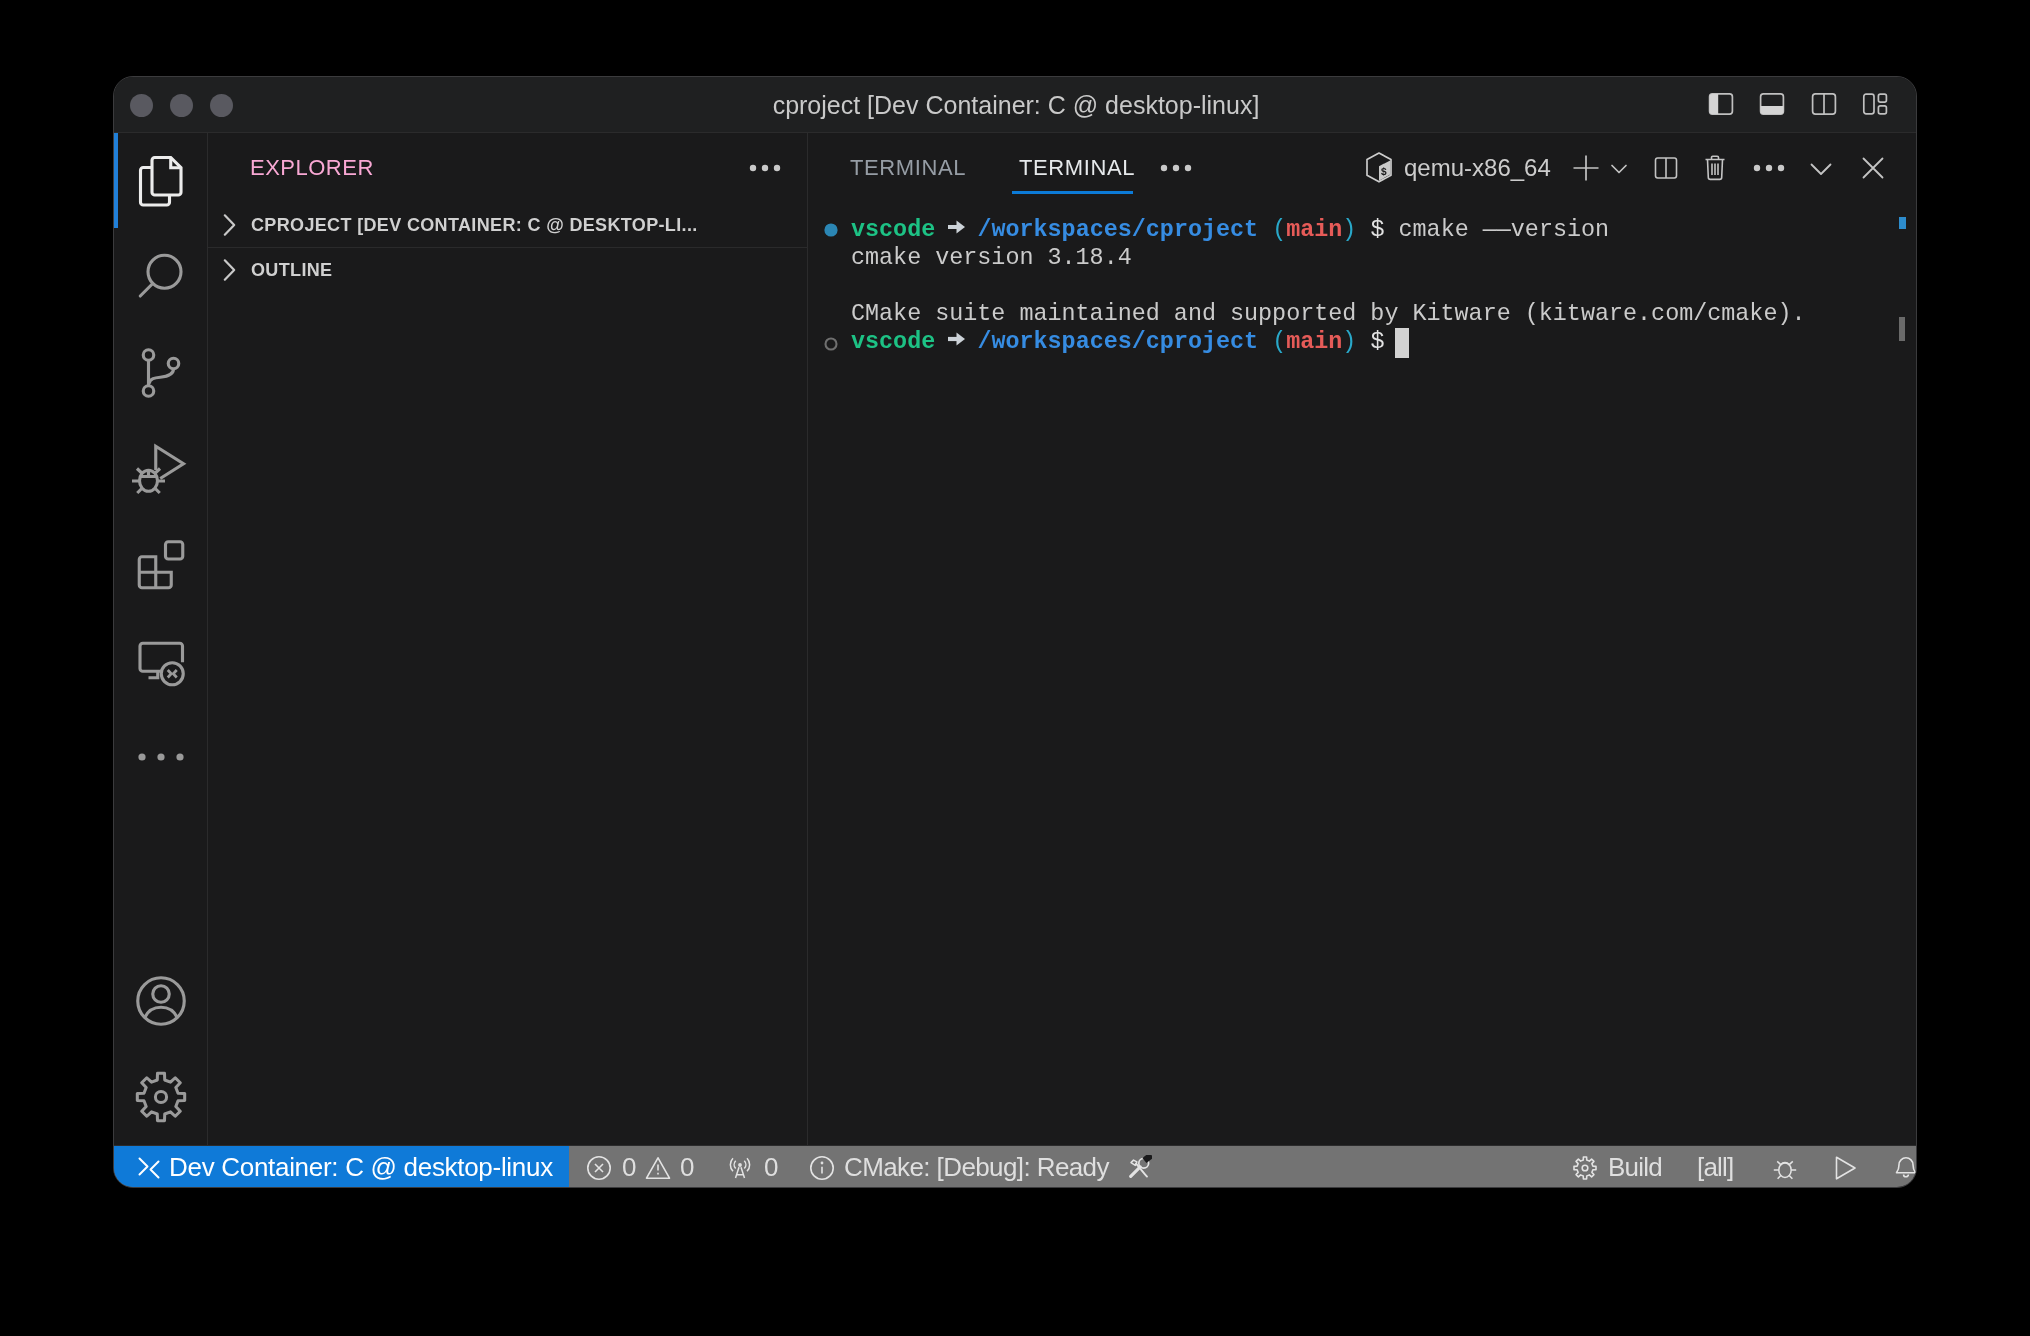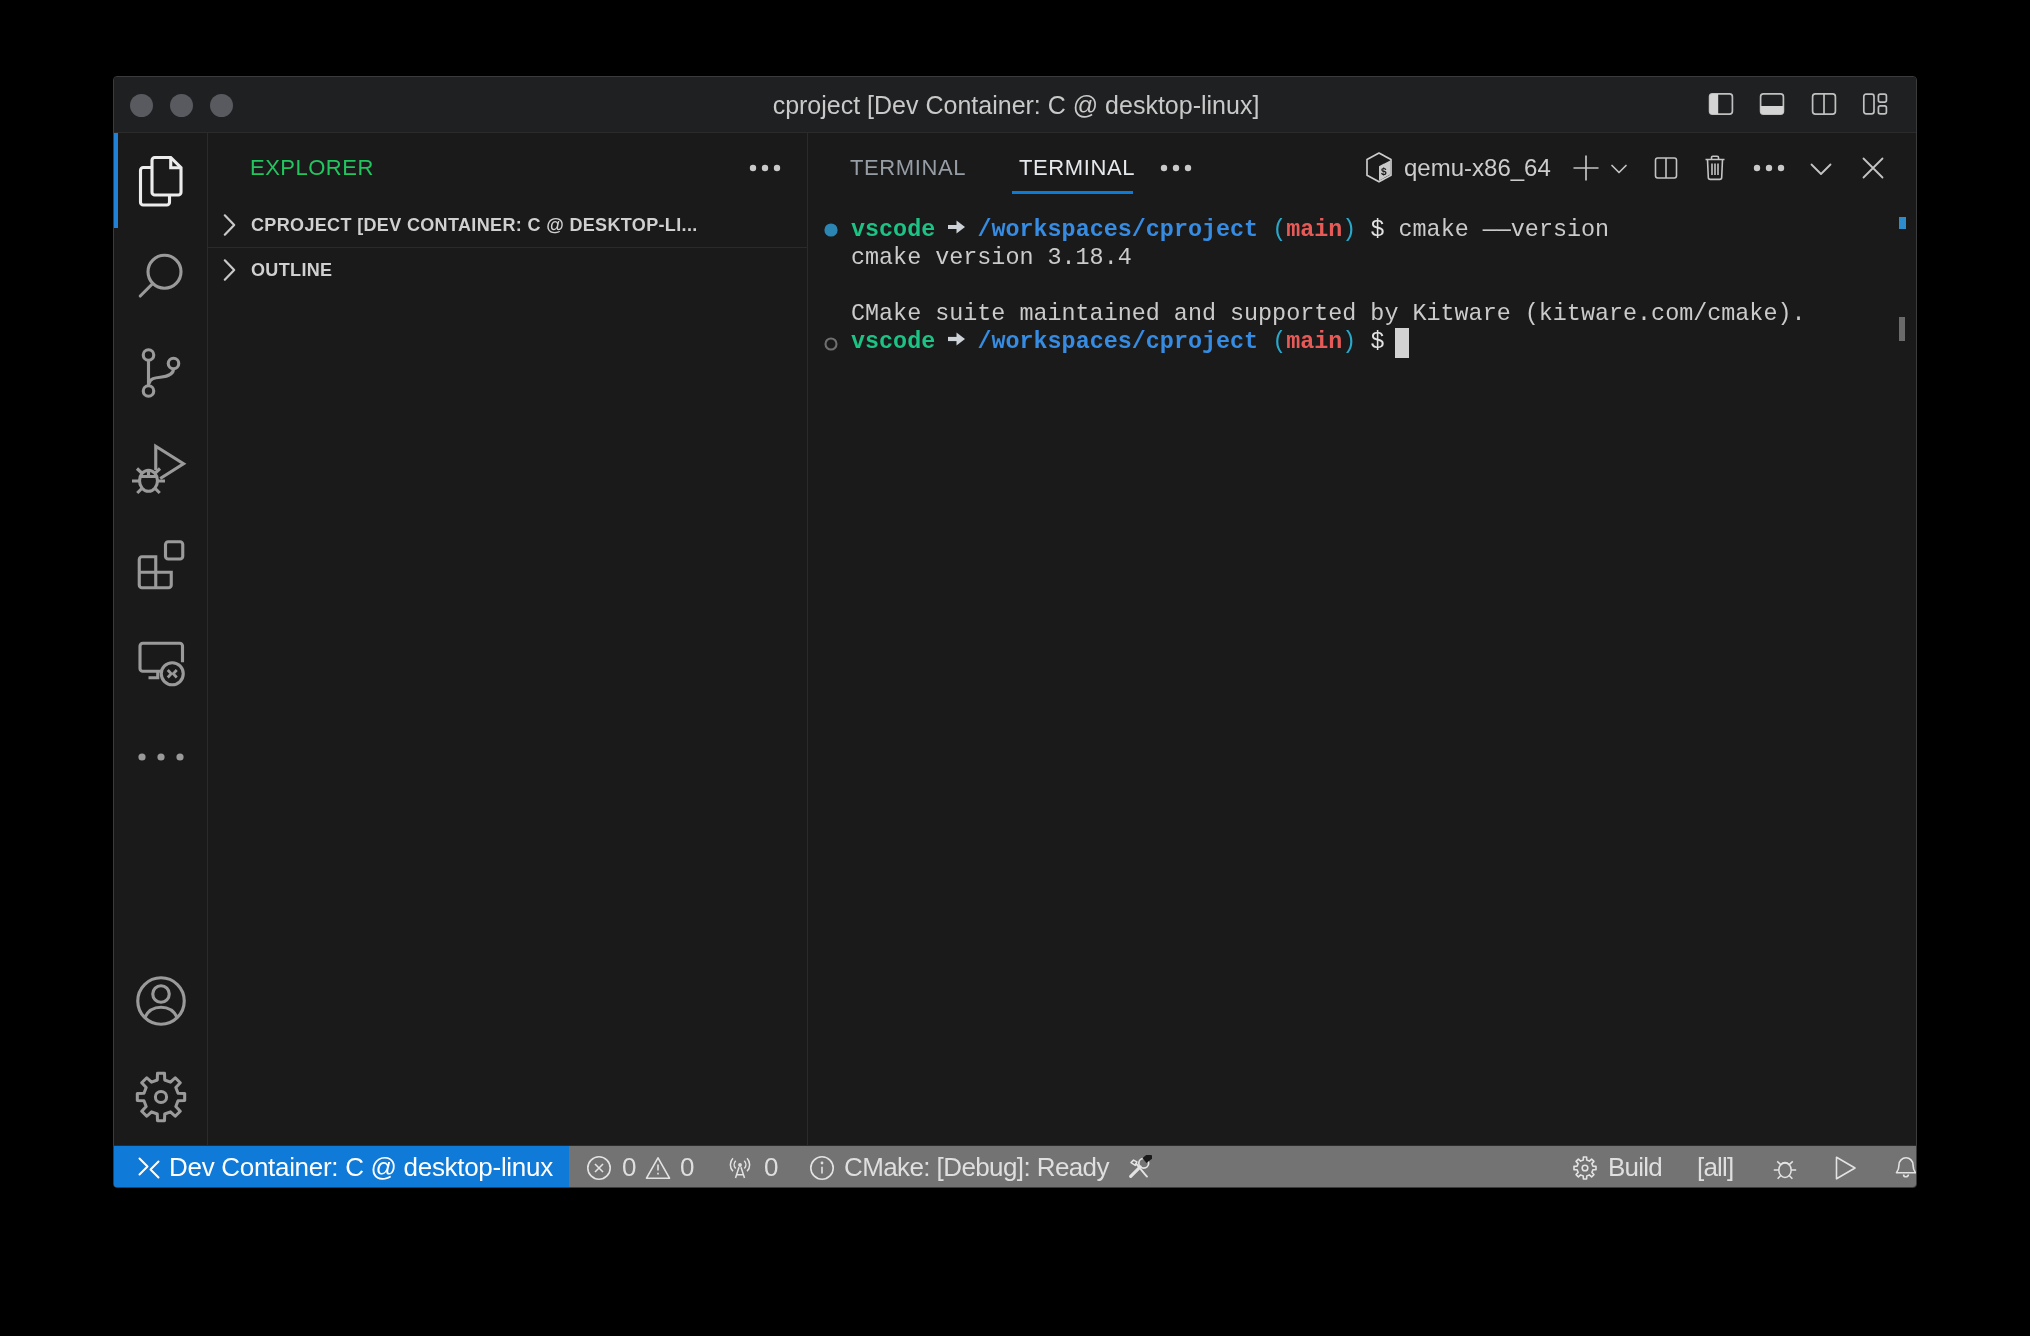--- a/index.html
+++ b/index.html
@@ -1,28 +1,28 @@
 <!DOCTYPE html>
 <html><head>
 <meta charset="utf-8">
 <style>
   html,body{margin:0;padding:0;background:#000;width:2030px;height:1336px;overflow:hidden;}
   *{box-sizing:border-box;}
   body{font-family:"Liberation Sans",sans-serif;}
-  #win{position:absolute;left:113px;top:76px;width:1804px;height:1112px;background:#1a1a1b;border:1px solid #3b3b3d;border-radius:4px;overflow:hidden;transform:translateZ(0);}
+  #win{position:absolute;left:113px;top:76px;width:1804px;height:1112px;background:#1a1a1b;border:1px solid #3b3b3d;border-radius:20px;overflow:hidden;transform:translateZ(0);}
   #titlebar{position:absolute;left:0;top:0;width:1804px;height:56px;background:#1f2021;border-bottom:1px solid #2b2b2c;}
   .tl{position:absolute;top:17px;width:23px;height:23px;border-radius:50%;background:#595960;}
   #title{position:absolute;left:0;top:0;width:1804px;height:56px;line-height:56px;text-align:center;color:#c9c9c9;font-size:25px;}
   #body{position:absolute;left:0;top:56px;width:1804px;height:1012px;}
   #actbar{position:absolute;left:0;top:0;width:94px;height:1012px;background:#1a1a1b;border-right:1px solid #2b2b2c;}
   .aitem{position:absolute;left:0;width:94px;height:96px;}
   .aitem svg{position:absolute;left:17px;top:18px;}
   #actblue{position:absolute;left:0;top:0;width:4px;height:95px;background:#2180d8;}
   #sidebar{position:absolute;left:94px;top:0;width:600px;height:1012px;background:#1a1a1b;border-right:1px solid #2b2b2c;}
-  #sbhead{position:absolute;left:42px;top:0;height:70px;line-height:70px;color:#22c55e;font-size:22px;letter-spacing:0.5px;}
+  #sbhead{position:absolute;left:42px;top:0;height:70px;line-height:70px;color:#f9a8d4;font-size:22px;letter-spacing:0.5px;}
   .srow{position:absolute;left:0;width:600px;height:44px;border-top:1px solid #2a2a2b;color:#d0d0d0;font-weight:bold;font-size:18px;line-height:44px;letter-spacing:0.35px;}
   .srow .chev{position:absolute;left:7px;top:8px;}
   .srow .lbl{position:absolute;left:43px;white-space:nowrap;}
   #panel{position:absolute;left:694px;top:0;width:1110px;height:1012px;background:#1a1a1b;}
   #ptabs{position:absolute;left:0;top:0;width:1110px;height:70px;}
   .ptab{position:absolute;top:0;height:70px;line-height:70px;font-size:22px;letter-spacing:0.6px;}
   #tunder{position:absolute;left:204px;top:58px;width:121px;height:3px;background:#0c7bd8;}
   #term{position:absolute;left:0;top:70px;width:1110px;height:942px;font-family:"Liberation Mono",monospace;font-size:23.4px;color:#cbcbcb;}
   .tline{position:absolute;left:43px;height:28px;line-height:28px;white-space:pre;}
   .g{color:#1dc285;font-weight:bold;}

